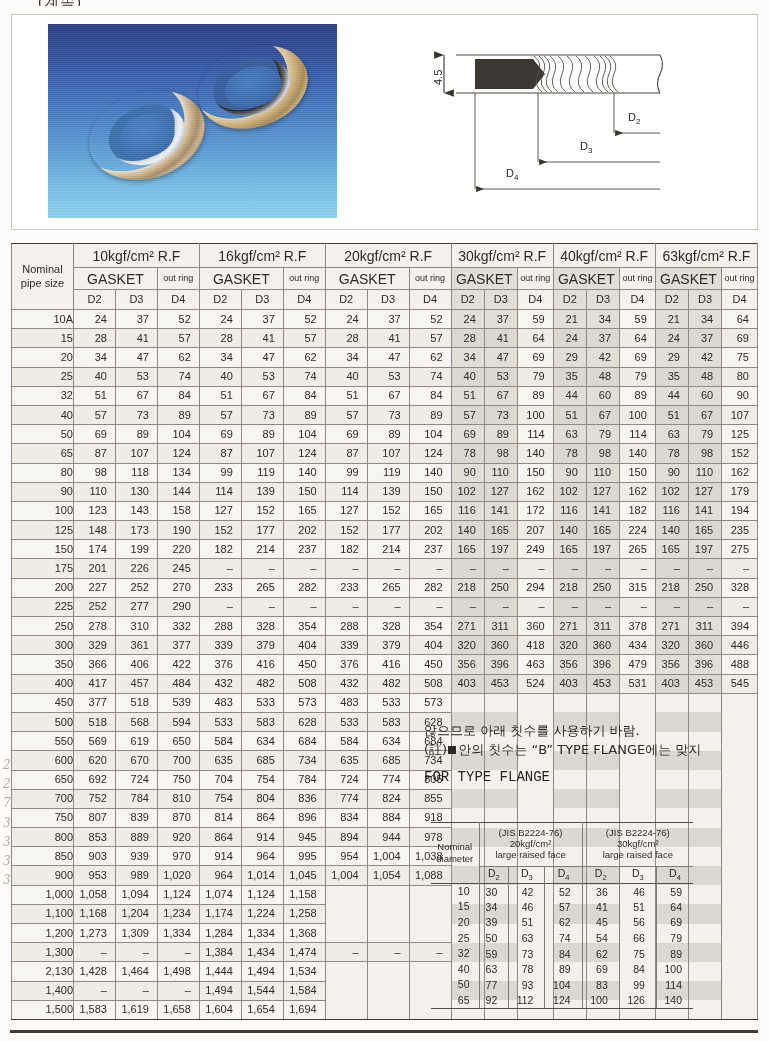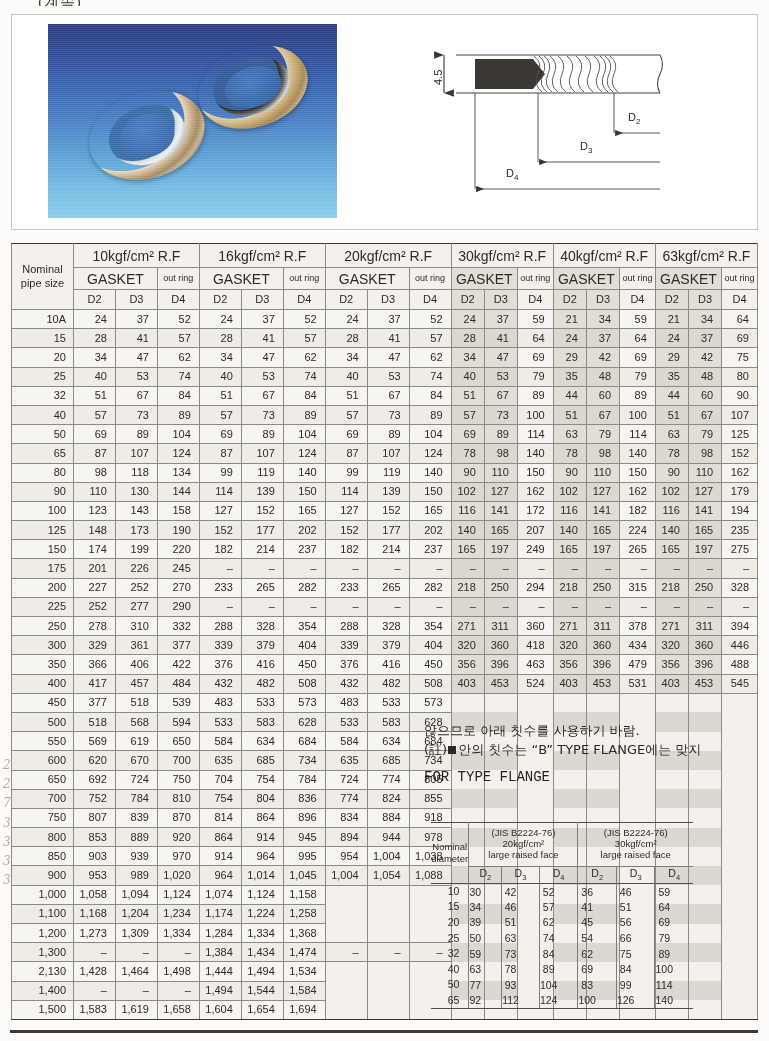--- a/index.html
+++ b/index.html
@@ -129,21 +129,21 @@
     font-weight: normal;
     line-height: 1;
     background: #f4f1ec;
   }
   .main-table thead th { height: 24px; font-size: 14px; white-space: nowrap; }
   .main-table thead th.sub2 { height: 22px; }
   .main-table thead th.sub3 { height: 20px; font-size: 11px; }
   .main-table thead th.outring { font-size: 9px; }
   .main-table thead th.nominal { font-size: 11px; line-height: 1.25; width: 62px; }
   .main-table tbody td { height: 19.2px; }
-  .main-table tbody td.size { text-align: right; padding-right: 7px; width: 62px; }
+  .main-table tbody td.size { text-align: right; width: 62px; }
   .main-table tbody td.num { text-align: right; padding-right: 8px; }
   .main-table tbody tr:nth-child(odd) td { background: #f7f5f1; }
   .main-table tbody tr:nth-child(even) td { background: #efece6; }
   .main-table td.shade, .main-table th.shade { background: #e2ded6 !important; }
   .main-table tbody tr:nth-child(even) td.shade { background: #dcd8cf !important; }
   .main-table td.blank { background: #f4f1ec !important; border-top: none; border-bottom: none; }
   .main-table td.vsep-l { border-left: 1.6px solid #4f4c48; }
   .main-table thead th.vsep-l { border-left: 1.6px solid #4f4c48; }
   .main-table thead tr:first-child th { border-top: 1.8px solid #3d3a36; }
   .main-table tbody tr:last-child td { border-bottom: 1.8px solid #3d3a36; }
@@ -178,21 +178,21 @@
     border-left: 1px solid #7f7c77; border-right: 1px solid #7f7c77;
     line-height: 1.15;
   }
   .sub-table thead tr.r1 th { height: 44px; font-size: 9.5px; border-top: 1.3px solid #504d49; }
   .sub-table thead tr.r2 th { height: 17px; border-top: 1px solid #7f7c77; }
   .sub-table tbody tr:first-child td { border-top: 1.3px solid #504d49; }
   .sub-table tbody td { height: 15.6px; }
   .sub-table tbody tr:last-child td { border-bottom: 1.3px solid #504d49; }
   .sub-table .nd { font-size: 9px; line-height: 1.25; width: 48px; border-left: none; }
   .sub-table td.nd { text-align: right; padding-right: 9px; font-size: 10.5px; }
-  .sub-table td.v { text-align: center; padding-right: 20px; }
+  .sub-table td.v { text-align: right; padding-right: 11px; }
   .sub-table th.last, .sub-table td.last { border-right: none; }
   .sub-table .sb { font-size: 7.5px; vertical-align: sub; }
 
   
   .bottom-rule {
     position: absolute; left: 10px; top: 1030px;
     width: 748px; height: 3px; background: #3d3a36;
   }
 
   

